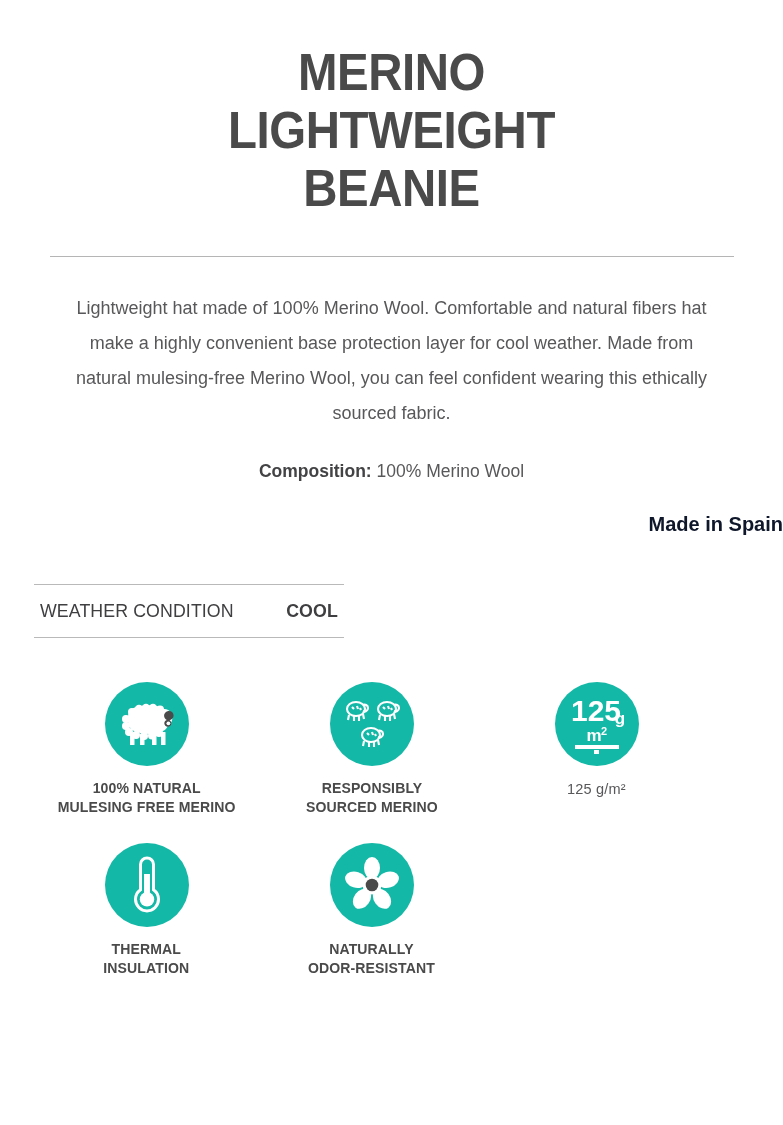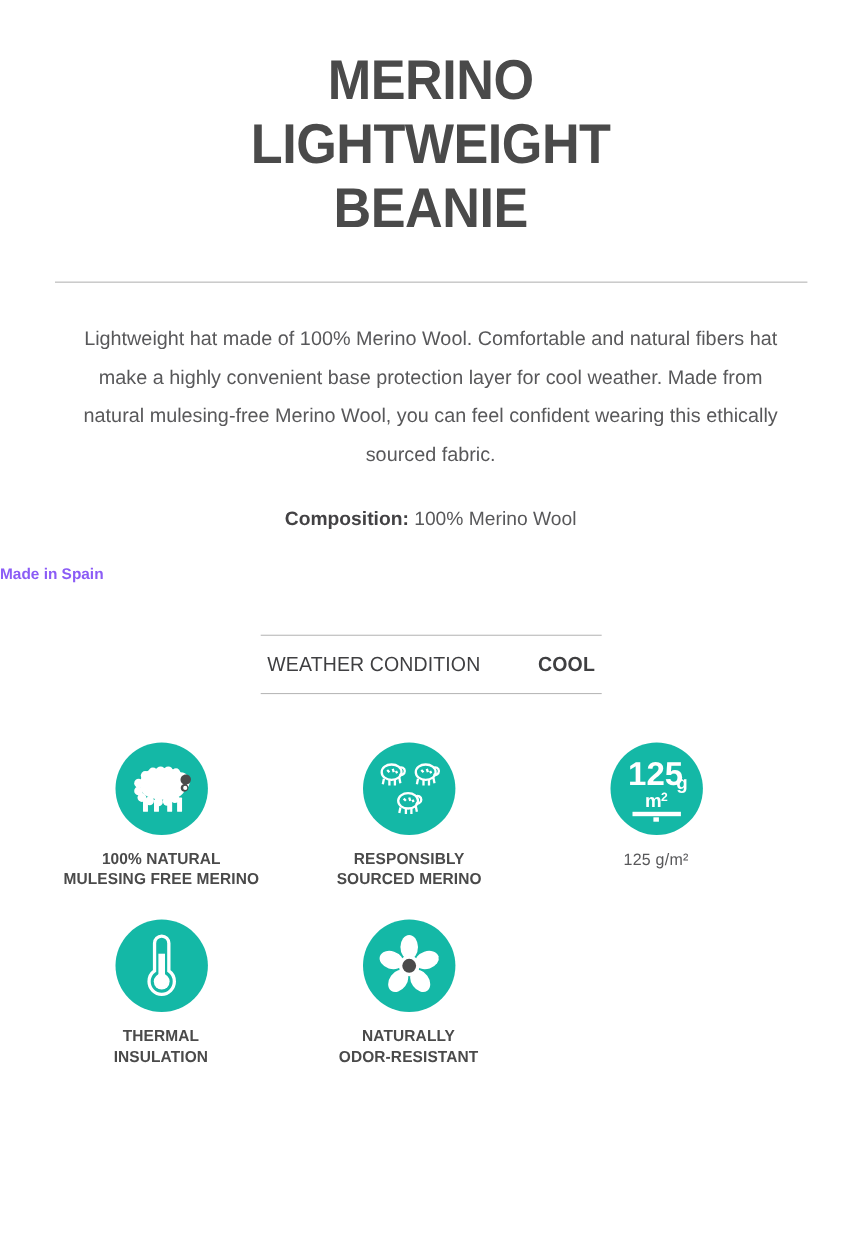--- a/index.html
+++ b/index.html
@@ -63,33 +63,33 @@
     margin-top: 30px;
     font-size: 17.5px;
     color: #58585a;
   }
   .composition .lbl {
     font-weight: bold;
     color: #434244;
   }
 
   .made-in {
-    text-align: left;
+    text-align: right;
     margin-top: 31px;
-    font-size: 14px;
-    font-weight: bold;
-    color: #8b5cf6;
+    font-size: 20px;
+    font-weight: bold;
+    color: #0f172a;
   }
 
   
   .specs {
     margin-top: 48px;
     padding: 0 34px;
     display: flex;
-    justify-content: center;
+    justify-content: space-between;
   }
   .spec {
     box-sizing: border-box;
     border-top: 1px solid #b9b9b9;
     border-bottom: 1px solid #b9b9b9;
     height: 54px;
     display: flex;
     align-items: center;
     justify-content: space-between;
     padding: 0 6px;

